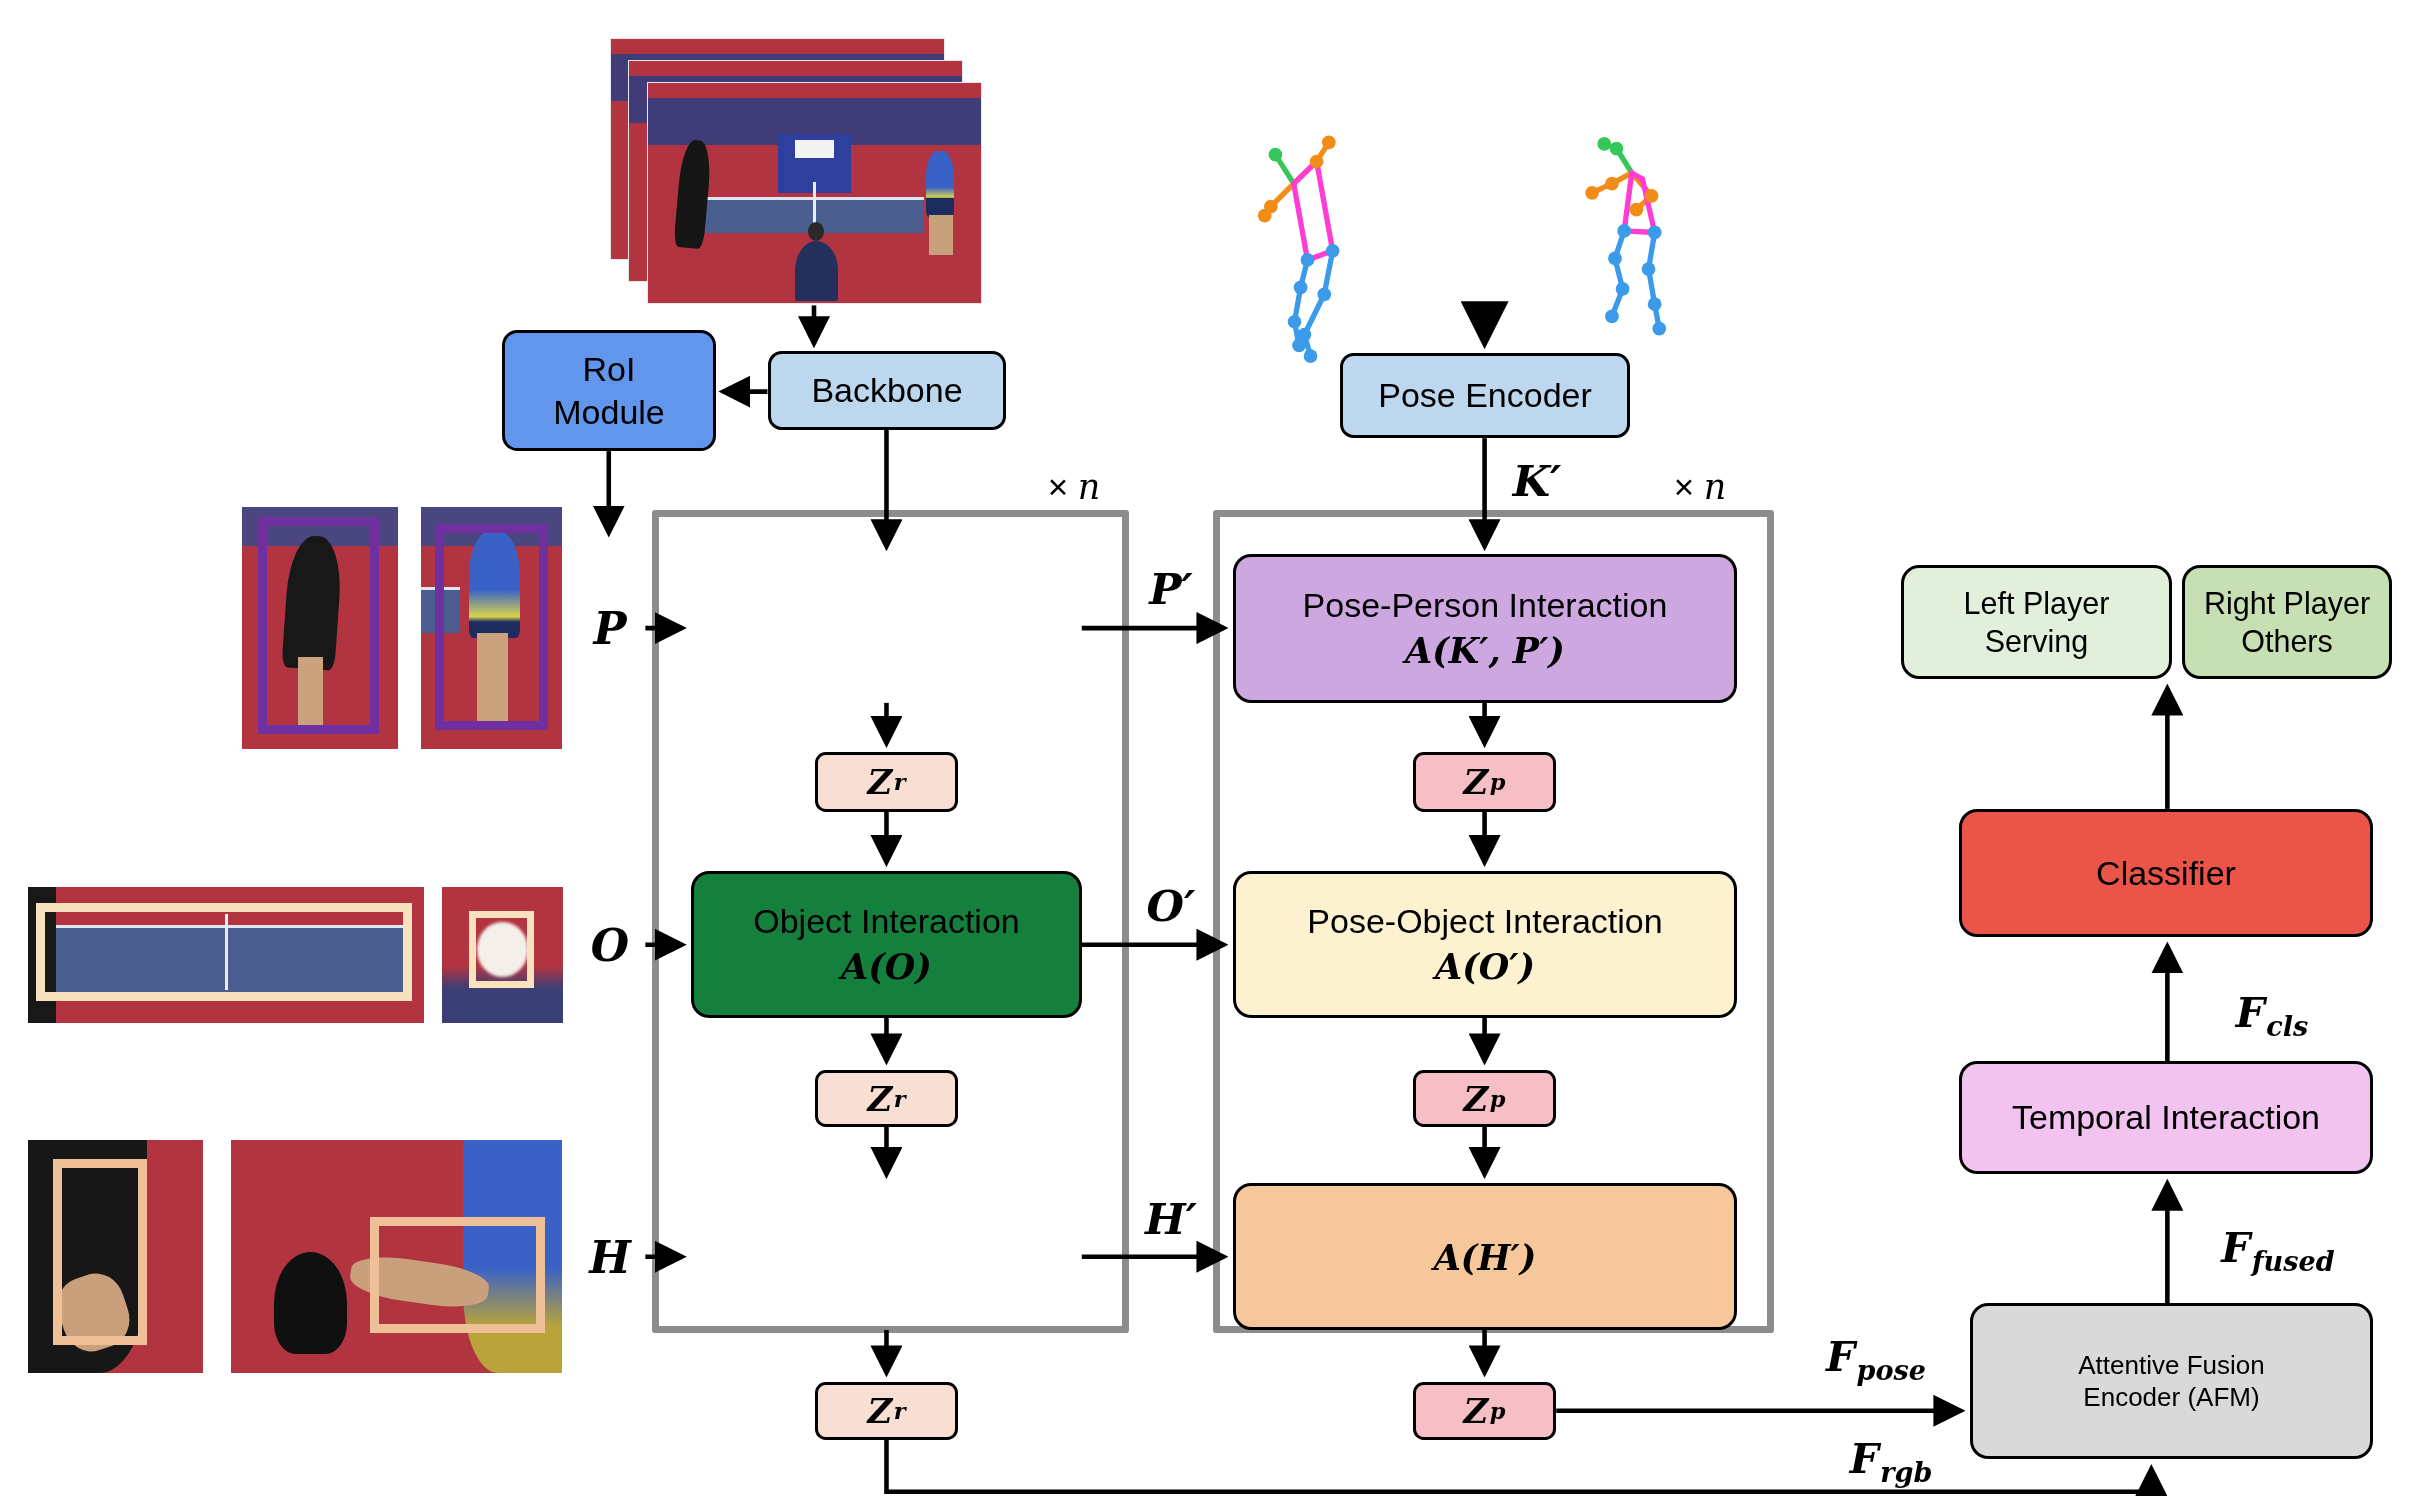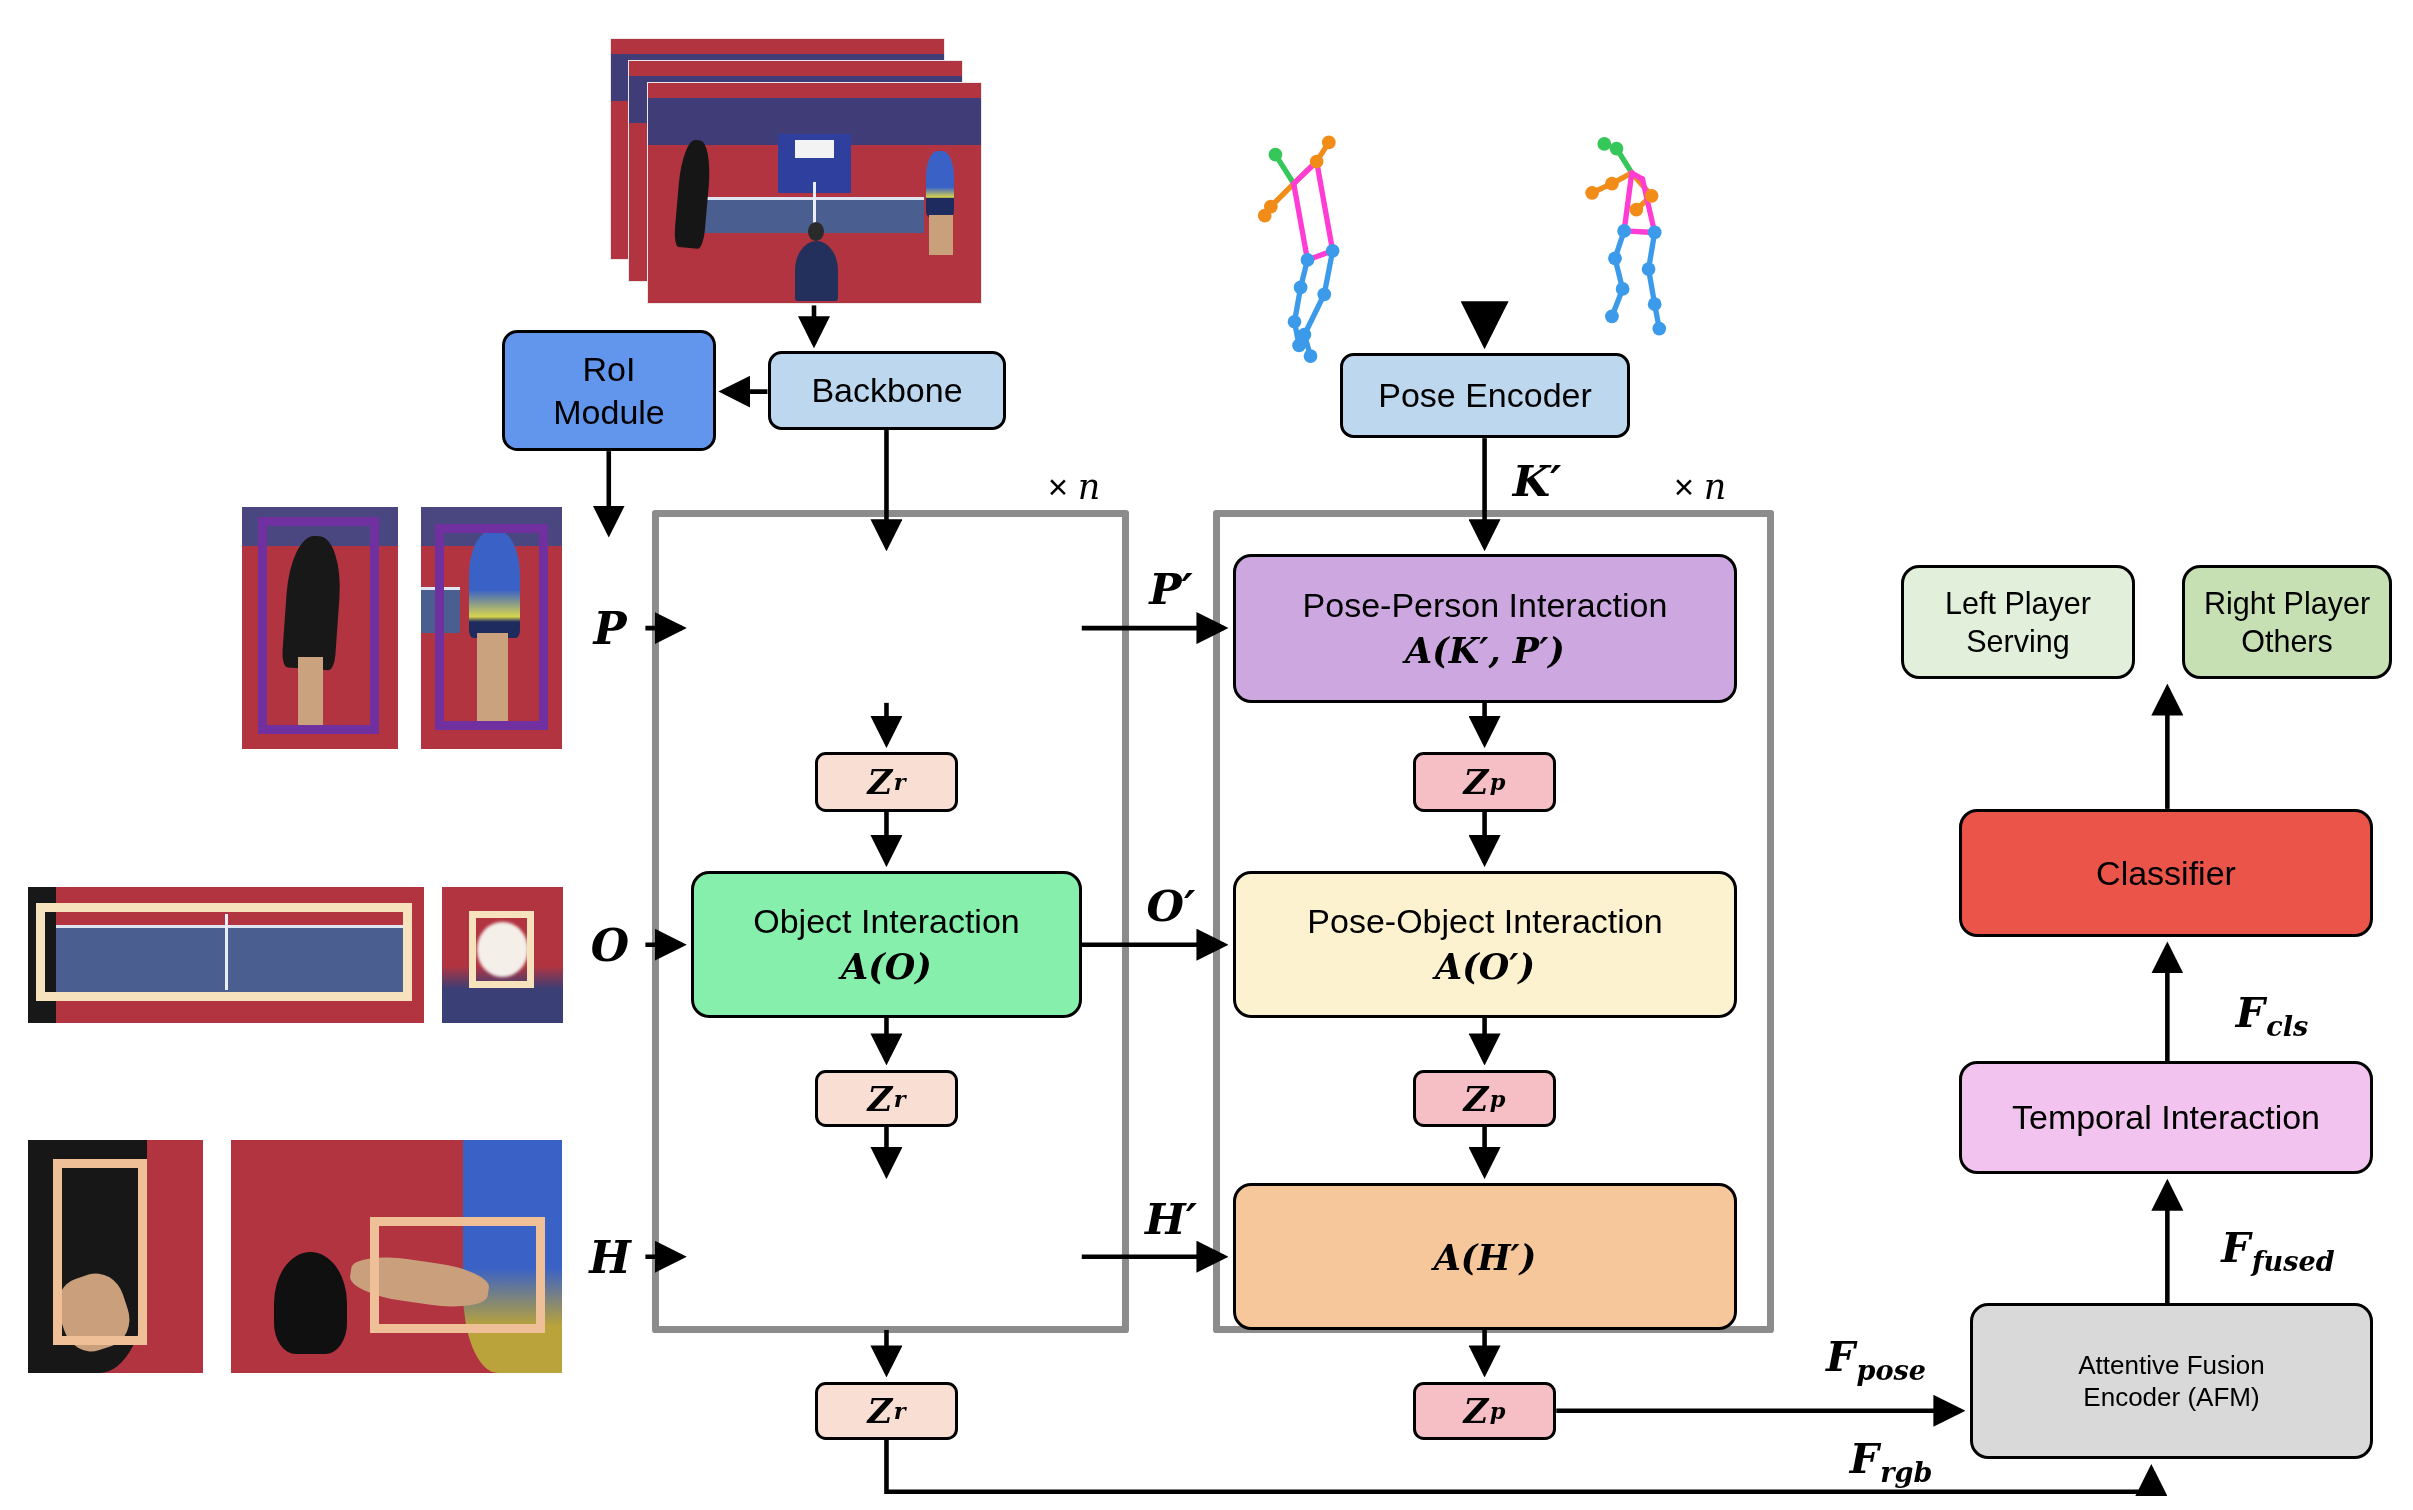--- a/index.html
+++ b/index.html
@@ -188,21 +188,21 @@
     <span class="rvar">n</span>
   </div>
 
   <div class="container" style="left:652px;top:510px;width:477px;height:823px;"></div>
   <div class="container" style="left:1213px;top:510px;width:561px;height:823px;"></div>
 
   <div class="zbox" style="left:815px;top:752px;width:143px;height:60px;background:#F9DFD3;">
     <span>Z</span>
       <span class="sb">r</span>
   </div>
-  <div class="box" style="left:691px;top:871px;width:391px;height:147px;background:#86efac;">
+  <div class="box" style="left:691px;top:871px;width:391px;height:147px;background:#15803d;">
     <span>Object Interaction</span>
     <span class="formula">A(O)</span>
   </div>
   <div class="zbox" style="left:815px;top:1070px;width:143px;height:57px;background:#F9DFD3;">
     <span>Z</span>
       <span class="sb">r</span>
   </div>
   <div class="zbox" style="left:815px;top:1382px;width:143px;height:58px;background:#F9DFD3;">
     <span>Z</span>
       <span class="sb">r</span>
@@ -246,21 +246,21 @@
   <div class="mlabel flabel" style="left:1891px;top:1462px;">
     <span>F</span><span class="sb">rgb</span>
   </div>
   <div class="mlabel flabel" style="left:2278px;top:1251px;">
     <span>F</span><span class="sb">fused</span>
   </div>
   <div class="mlabel flabel" style="left:2272px;top:1016px;">
     <span>F</span><span class="sb">cls</span>
   </div>
 
-  <div class="box" style="left:1901px;top:565px;width:234px;height:114px;background:#E2EFDA;font-size:30.5px;">
+  <div class="box" style="left:1901px;top:565px;width:271px;height:114px;background:#E2EFDA;font-size:30.5px;">
     <span>Left Player</span>
     <span>Serving</span>
   </div>
   <div class="box" style="left:2182px;top:565px;width:210px;height:114px;background:#C6E0B4;font-size:30.5px;">
     <span>Right Player</span>
     <span>Others</span>
   </div>
   <div class="box" style="left:1959px;top:809px;width:414px;height:128px;background:#EB5449;">
     <span>Classifier</span>
   </div>

